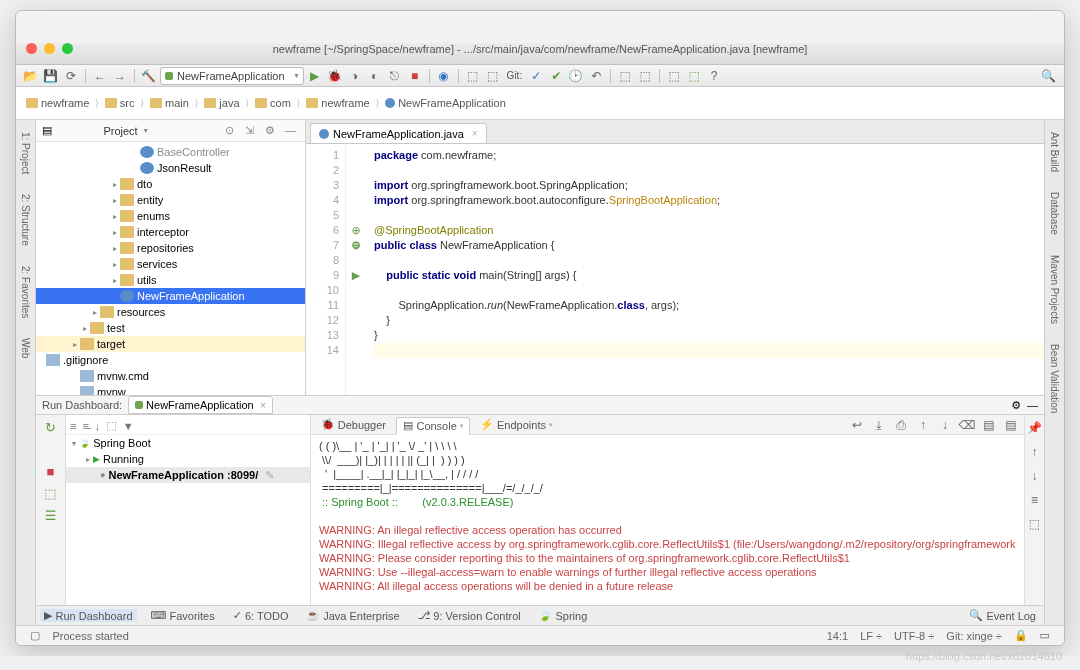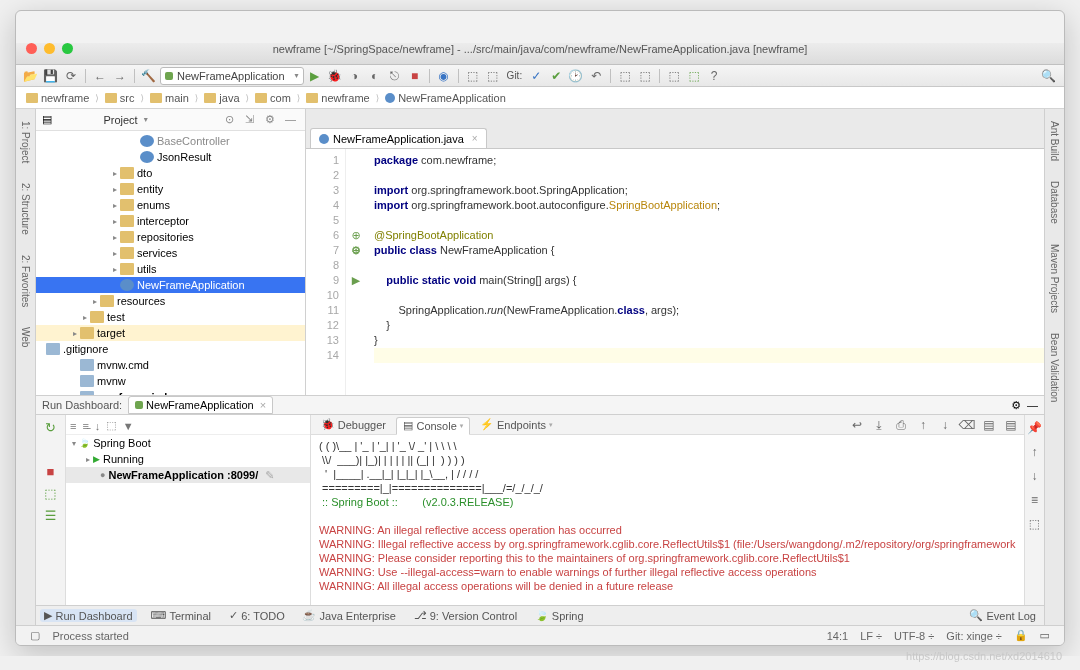--- a/index.html
+++ b/index.html
@@ -10,21 +10,21 @@
 .dot { width:11px; height:11px; border-radius:50%; }
 .dot.r{background:#ff5f57;} .dot.y{background:#febc2e;} .dot.g{background:#28c840;}
 .titletext { position:absolute; left:0; right:0; text-align:center; font-size:11px; color:#555; pointer-events:none; }
 .toolbar { height:22px; background:linear-gradient(#f5f5f5,#e8e8e8); border-bottom:1px solid #c8c8c8; display:flex; align-items:center; padding:0 6px; gap:2px; }
 .tb-ico { width:18px; height:18px; display:flex; align-items:center; justify-content:center; color:#666; border-radius:3px; cursor:pointer; font-size:12px; }
 .tb-sep { width:1px; height:14px; background:#c0c0c0; margin:0 3px; }
 .run-combo { height:18px; border:1px solid #bbb; background:#fff; border-radius:3px; padding:0 18px 0 16px; display:flex; align-items:center; font-size:10px; color:#444; position:relative; cursor:pointer; }
 .run-combo:before { content:""; position:absolute; left:4px; width:8px; height:8px; border-radius:2px; background:#6fa54f; }
 .run-combo:after { content:"▾"; position:absolute; right:4px; font-size:8px; color:#888; }
 .green{color:#5a9e3e;} .red{color:#c84343;} .blue{color:#3874c4;}
-.navbar { height:22px; background:#fff; border-bottom:1px solid #d4d4d4; display:flex; align-items:center; padding:10px 6px; gap:2px; color:#555; }
+.navbar { height:22px; background:#fff; border-bottom:1px solid #d4d4d4; display:flex; align-items:center; padding:16px 6px; gap:2px; color:#555; }
 .crumb { display:flex; align-items:center; gap:3px; padding:0 4px; cursor:pointer; border-radius:3px; }
 .crumb .fico { width:12px; height:10px; background:#e2c06e; border-radius:1px; }
 .crumb .cico { width:10px; height:10px; border-radius:50%; background:#5a8ec9; }
 .chev { color:#bbb; font-size:9px; }
 .body { flex:1; display:flex; min-height:0; }
 .left-gutter,.right-gutter { width:20px; background:#e9e9e9; border-right:1px solid #cfcfcf; display:flex; flex-direction:column; align-items:center; gap:8px; padding-top:6px; }
 .right-gutter { border-right:none; border-left:1px solid #cfcfcf; }
 .gtab { writing-mode:vertical-rl; font-size:10px; color:#666; padding:6px 2px; cursor:pointer; border-radius:3px; }
 .mid { flex:1; display:flex; flex-direction:column; min-width:0; }
 .upper { flex:1; display:flex; min-height:0; }
@@ -36,21 +36,21 @@
 .tree { flex:1; overflow:auto; padding:2px 0; }
 .node { display:flex; align-items:center; height:16px; padding-right:4px; cursor:pointer; white-space:nowrap; }
 .node.sel { background:#3874f2; color:#fff; }
 .node.hl { background:#fff3d0; }
 .node .arr { width:10px; text-align:center; font-size:8px; color:#888; }
 .node .nico { width:14px; height:12px; margin-right:3px; display:inline-block; background:#e2c06e; border-radius:1px; }
 .node .nico.file { background:#9bb8d4; }
 .node .nico.cls { border-radius:50%; background:#5a8ec9; }
 .node.dim { color:#8a8a8a; }
 .editor { flex:1; display:flex; flex-direction:column; background:#fff; min-width:0; }
-.etabs { height:40px; display:flex; align-items:flex-end; background:#eaeaea; border-bottom:1px solid #c8c8c8; padding-left:4px; }
+.etabs { height:24px; display:flex; align-items:flex-end; background:#eaeaea; border-bottom:1px solid #c8c8c8; padding-left:4px; }
 .etab { height:20px; display:flex; align-items:center; gap:4px; padding:0 8px; background:#fff; border:1px solid #c8c8c8; border-bottom:none; border-radius:3px 3px 0 0; font-size:10px; cursor:pointer; }
 .etab .cico { width:10px; height:10px; border-radius:50%; background:#5a8ec9; }
 .etab .x { color:#aaa; font-size:10px; margin-left:4px; }
 .code-outer { flex:1; display:flex; overflow:auto; }
 .line-nums { width:40px; background:#fff; color:#a8a8a8; text-align:right; padding:4px 6px 0 0; font-family:Menlo,Consolas,monospace; font-size:11px; line-height:15px; border-right:1px solid #eee; user-select:none; }
 .gutter-ico { width:20px; padding-top:4px; font-family:Menlo,monospace; font-size:10px; line-height:15px; color:#6a9e4e; text-align:center; }
 .code { flex:1; padding:4px 0 0 8px; font-family:Menlo,Consolas,monospace; font-size:11px; line-height:15px; white-space:pre; color:#333; }
 .kw{color:#000080;font-weight:bold;} .ann{color:#808000;} .cls{color:#333;} .warn{color:#b8860b;}
 .code-line.cursor { background:#fffde7; }
 .run-dash-hdr { height:20px; background:#f5f5f5; border-top:1px solid #cfcfcf; border-bottom:1px solid #cfcfcf; display:flex; align-items:center; padding:0 6px; gap:6px; }
@@ -418,21 +418,21 @@
         </div>
       </div>
 
       <div class="bottom-tabs" id="btabs">
           <div class="btab active">
             <span>▶</span>
             <span>Run Dashboard</span>
           </div>
           <div class="btab">
             <span>⌨</span>
-            <span>Terminal</span>
+            <span>Favorites</span>
           </div>
           <div class="btab">
             <span>✓</span>
             <span>6: TODO</span>
           </div>
           <div class="btab">
             <span>☕</span>
             <span>Java Enterprise</span>
           </div>
           <div class="btab">

